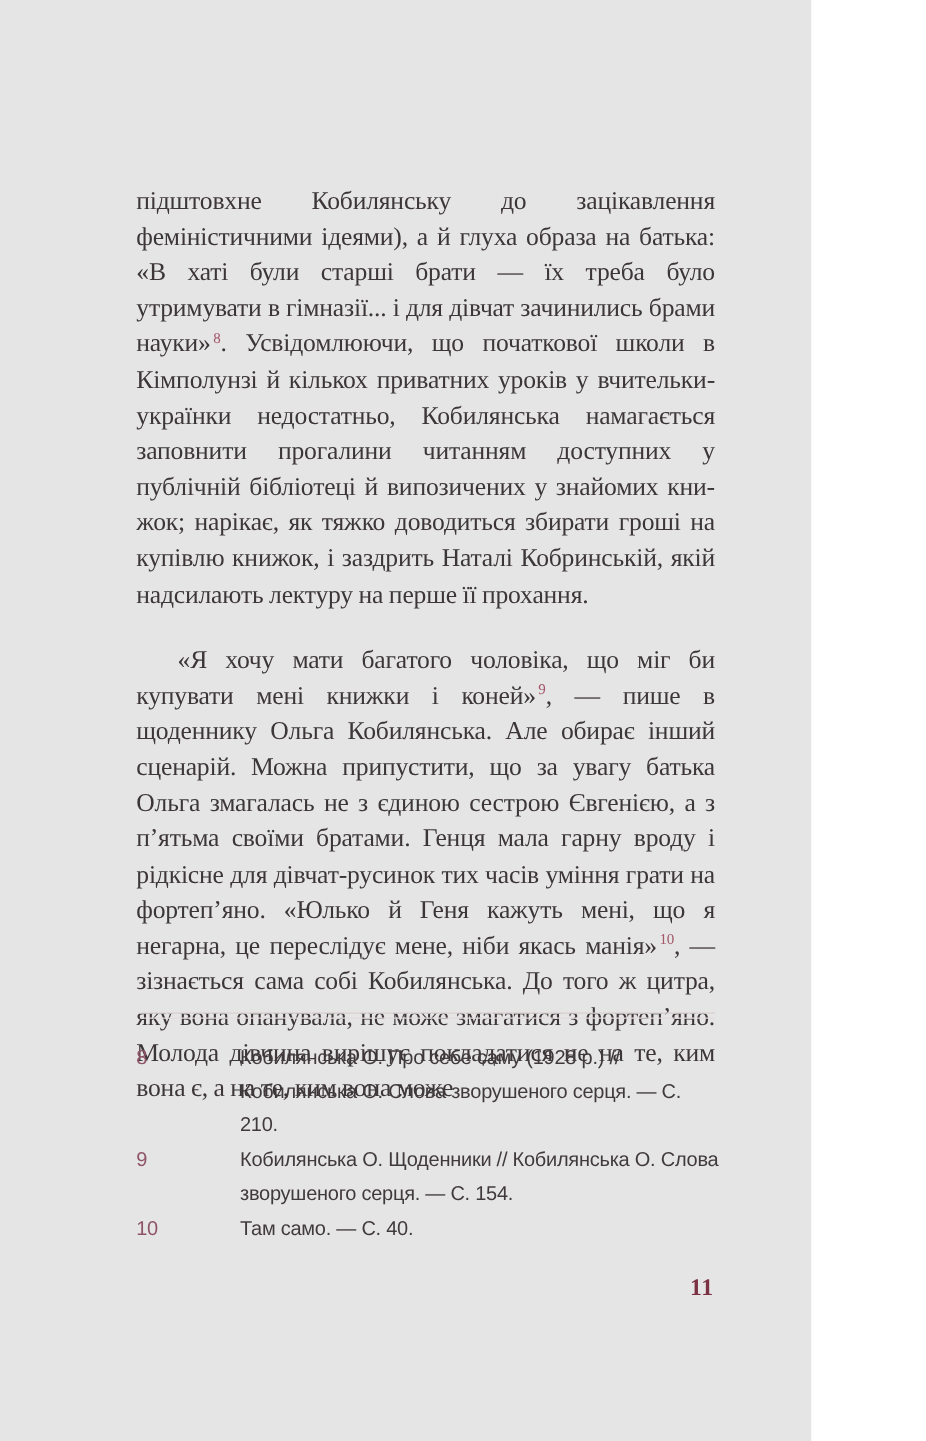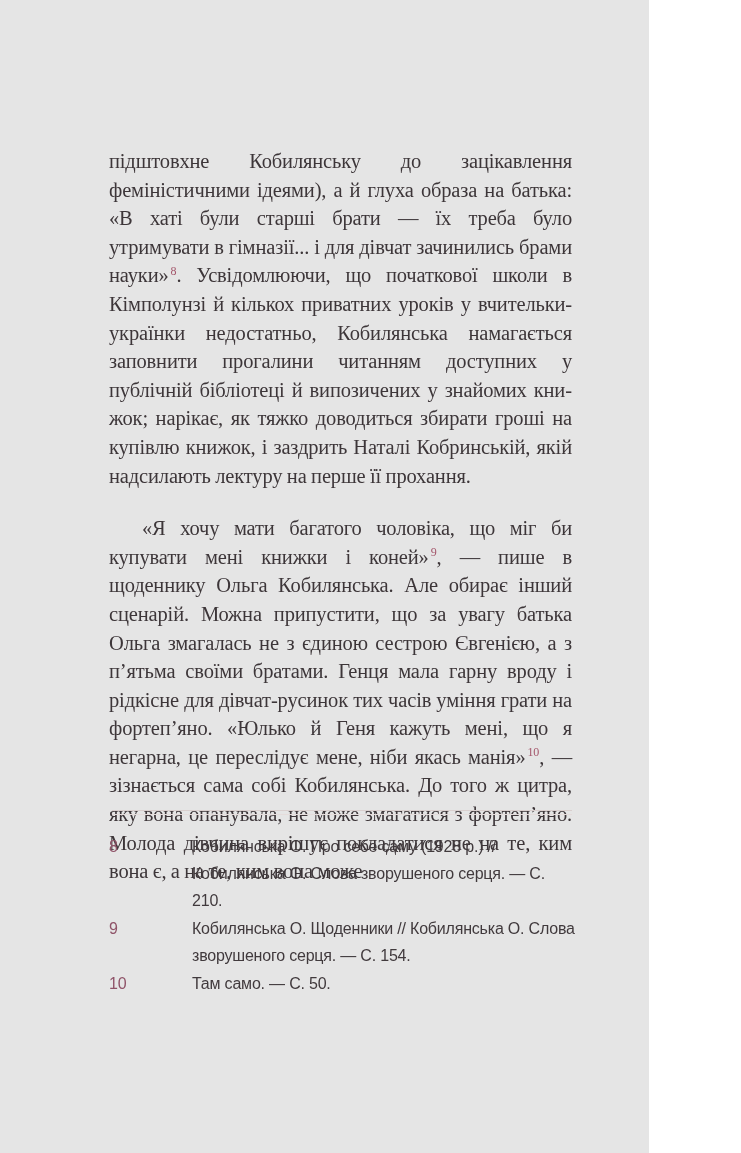--- a/index.html
+++ b/index.html
@@ -81,16 +81,17 @@
       <div class="fn">
         <span class="fn-num">8</span>
         <span class="fn-text">Кобилянська О. Про себе саму (1928 р.) // Кобилянська О. Слова зворушеного серця. — С. 210.</span>
       </div>
       <div class="fn">
         <span class="fn-num">9</span>
         <span class="fn-text">Кобилянська О. Щоденники // Кобилянська О. Слова зворушеного серця. — С. 154.</span>
       </div>
       <div class="fn">
         <span class="fn-num">10</span>
-        <span class="fn-text">Там само. — С. 50.</span>
+        <span class="fn-text">Там само. — С. 40.</span>
       </div>
     </div>
+  <div class="page-number">11</div>
 </div>
 
 </body></html>

